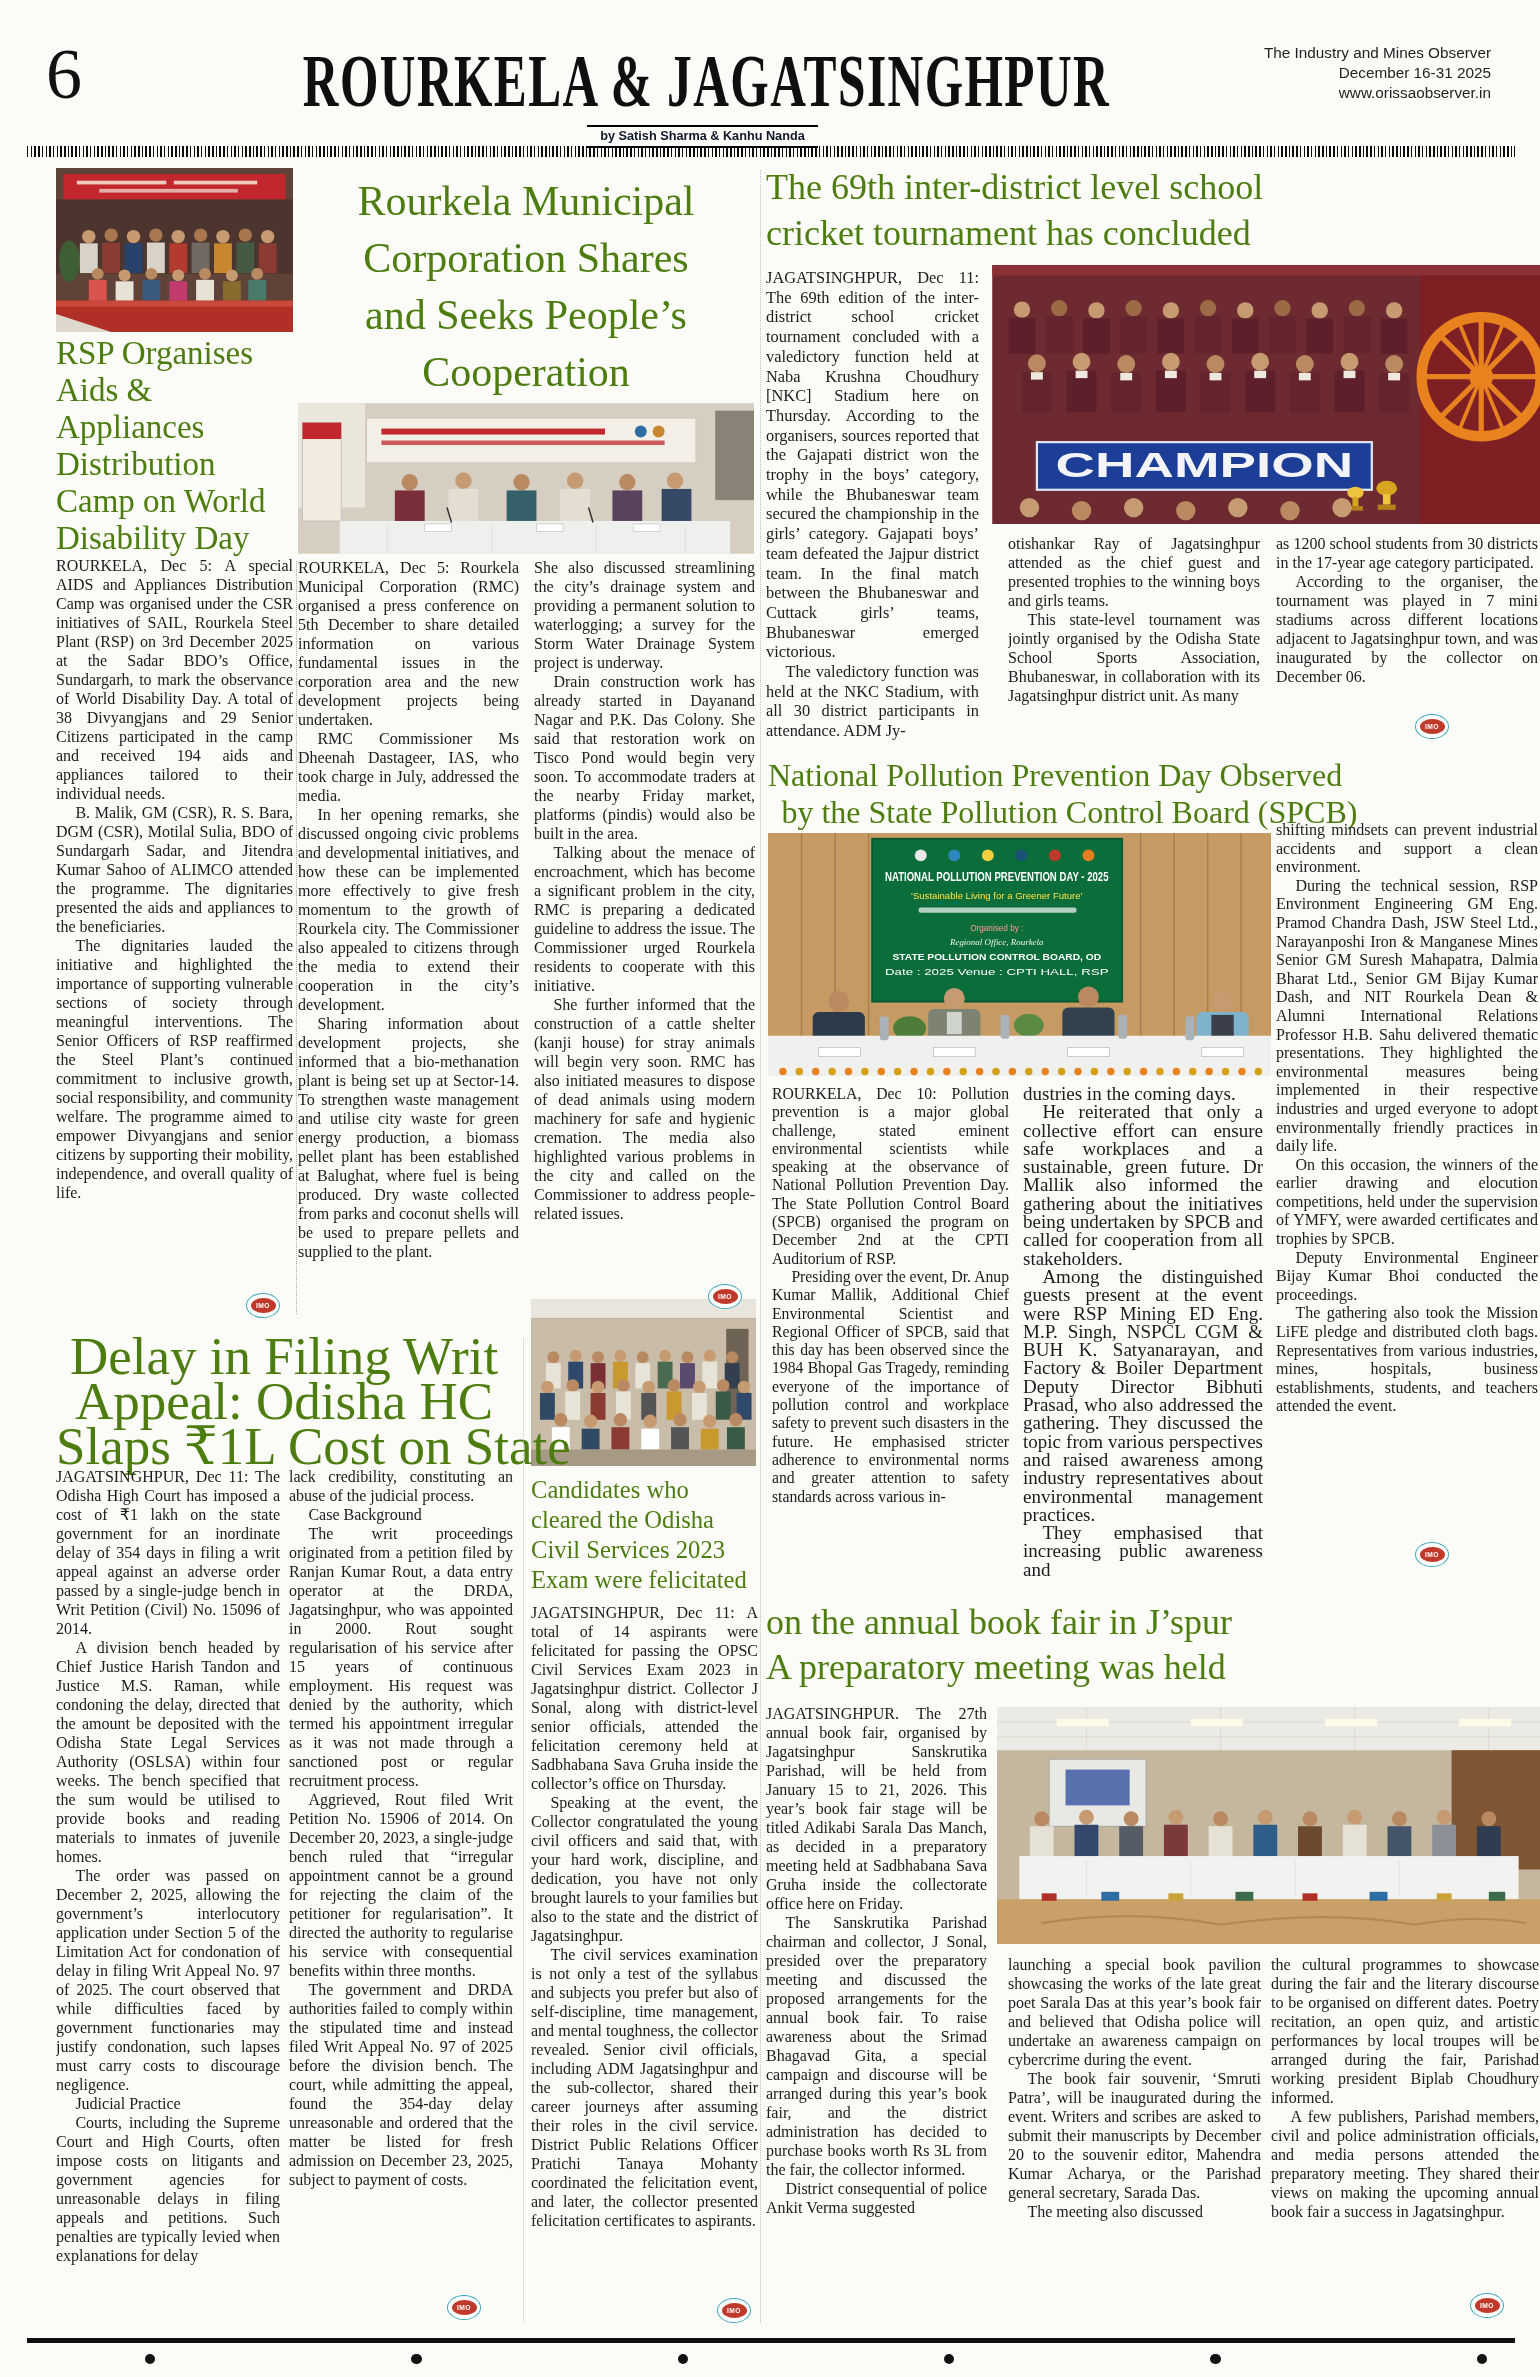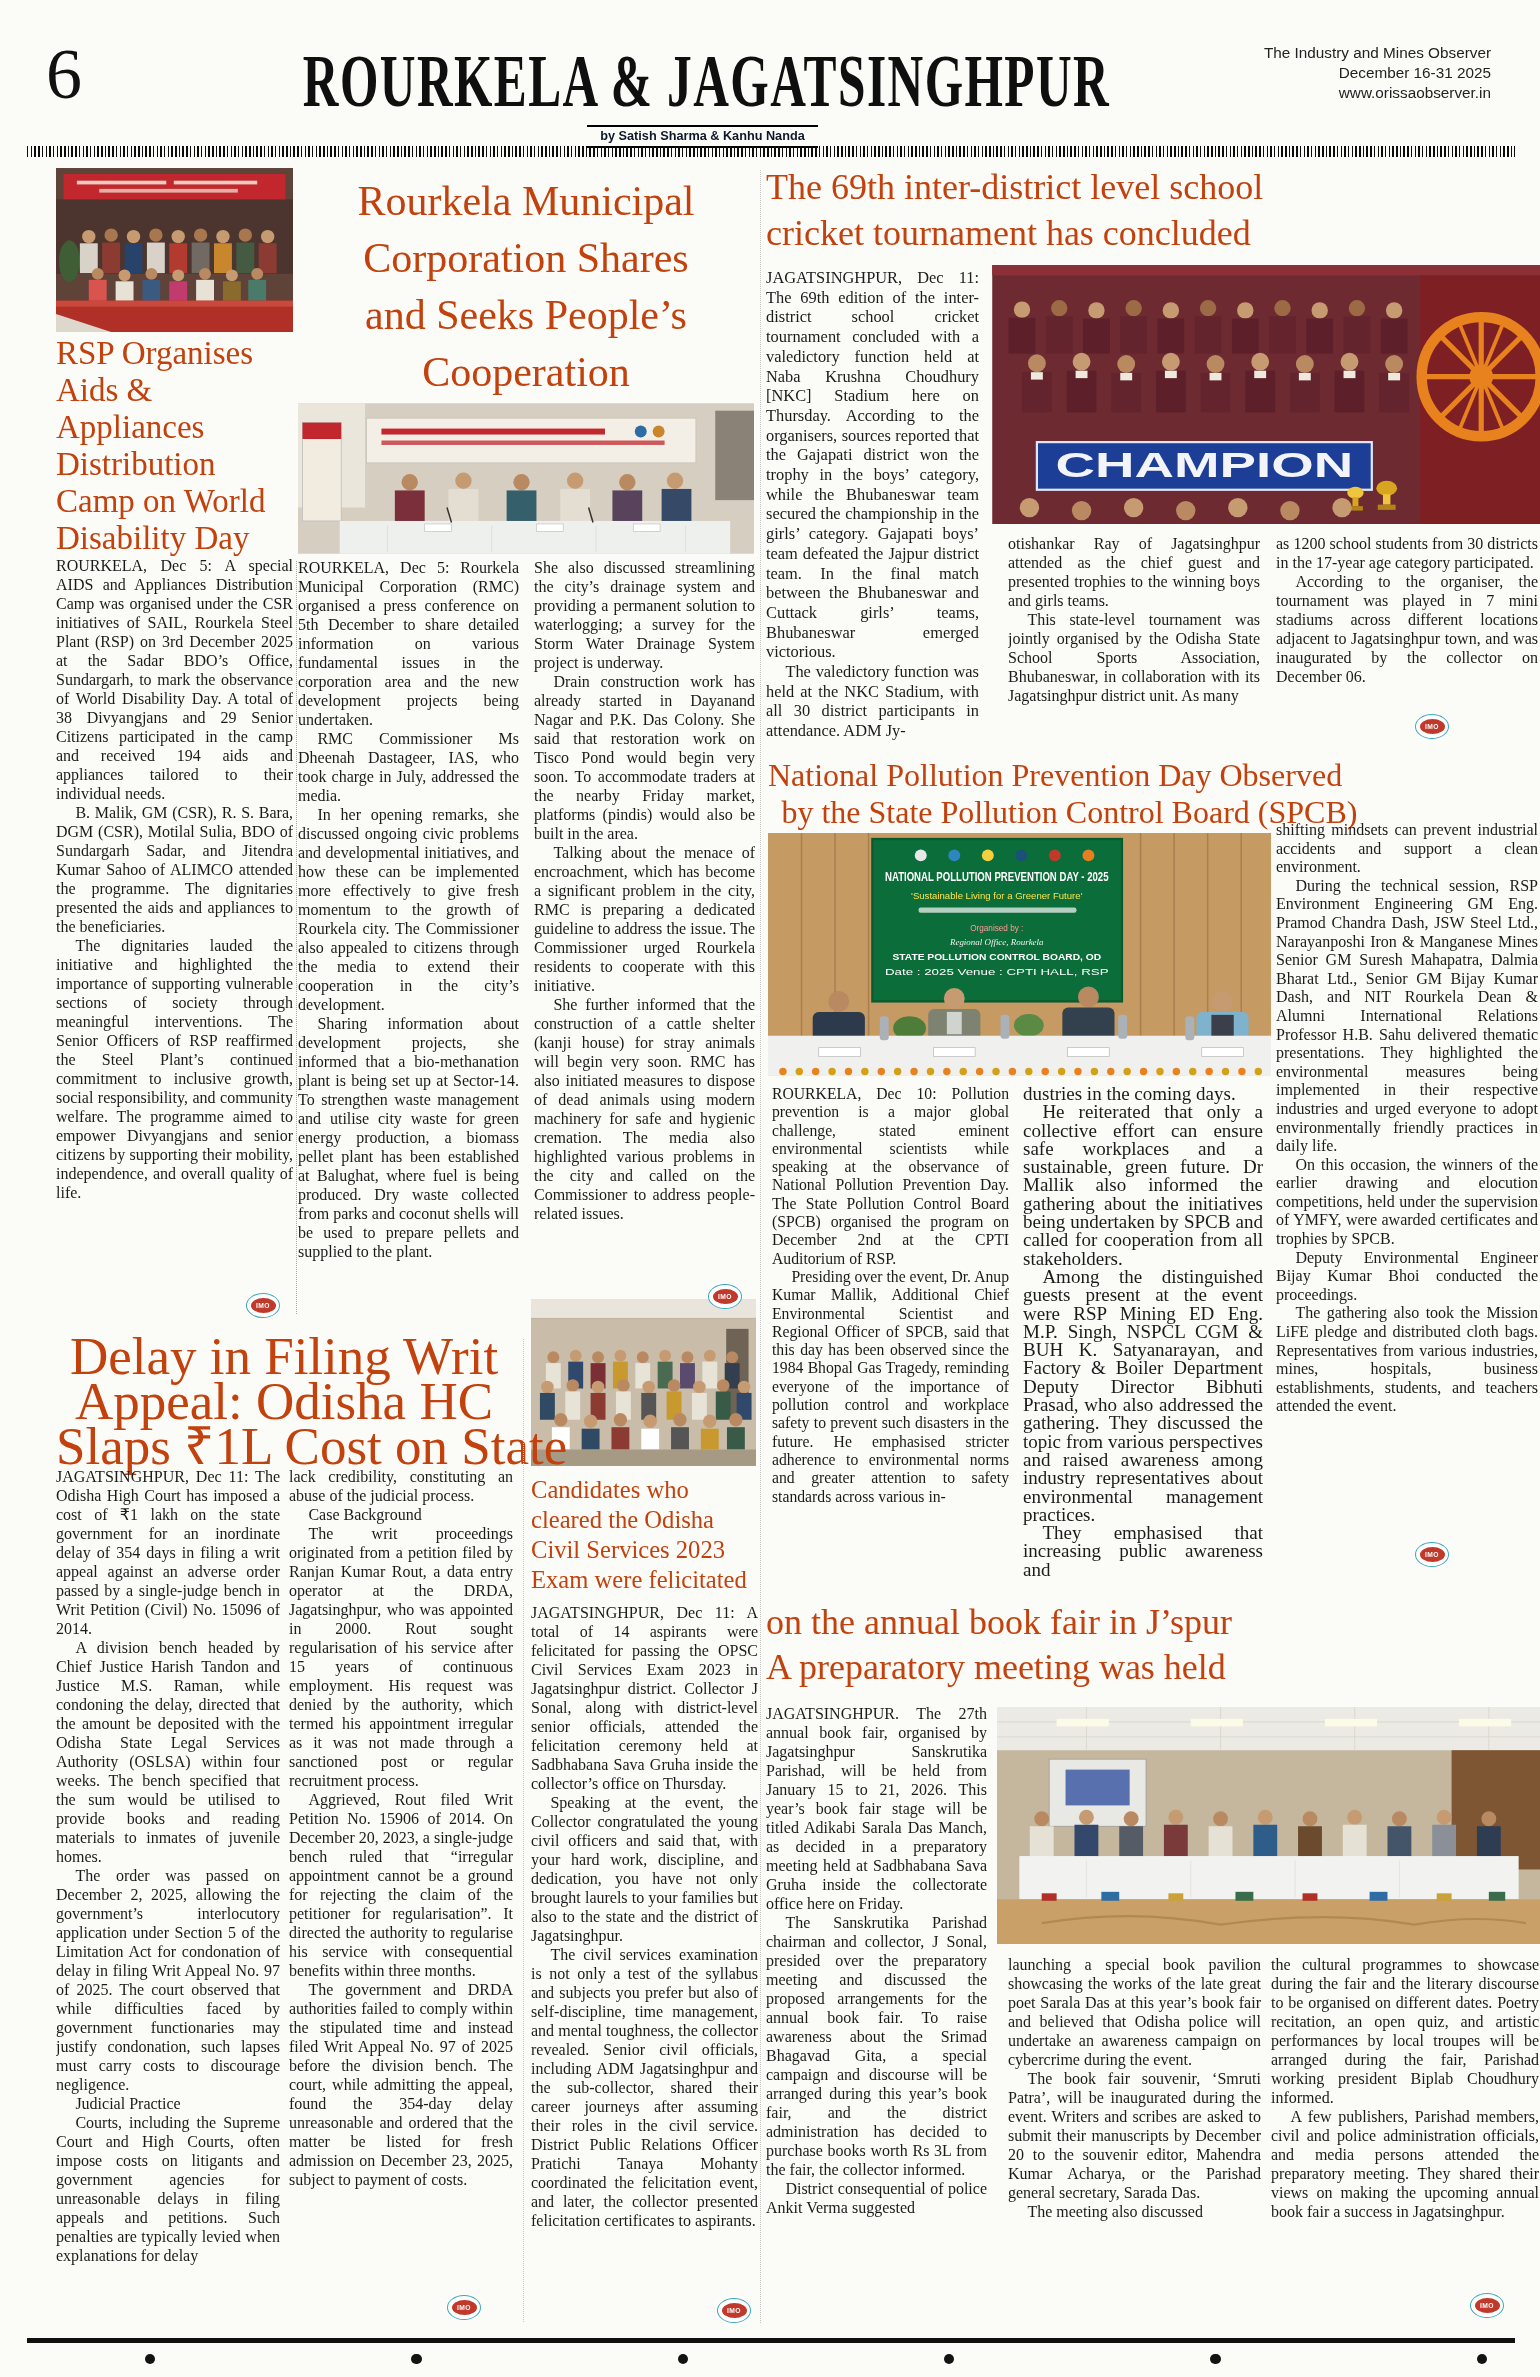--- a/index.html
+++ b/index.html
@@ -5,21 +5,21 @@
   html,body{margin:0;padding:0;}
   body{width:1541px;height:2377px;position:relative;background:#fbfbf8;font-family:"Liberation Serif","DejaVu Serif",serif;color:#1b1b1b;overflow:hidden;}
   .abs{position:absolute;}
   
   #page-number{left:46px;top:33px;font-size:72px;font-weight:400;color:#111;}
   #masthead{left:274px;top:39px;width:865px;text-align:center;font-size:52px;font-weight:700;letter-spacing:1.5px;color:#0f0f0f;transform:scale(.95,1.42);transform-origin:center top;white-space:nowrap;}
   #byline-box{left:587px;top:125px;width:231px;text-align:center;border-top:2.2px solid #000;border-bottom:2.2px solid #000;padding:2.2px 0 3px;font:700 12.7px "Liberation Sans",sans-serif;color:#0f172a;}
   #header-info{left:1148px;top:43px;width:343px;text-align:right;font:15.3px/20px "Liberation Sans",sans-serif;color:#222;}
   #tick-bar{left:27px;top:146px;width:1488px;height:11.2px;background:repeating-linear-gradient(90deg,#0c0c0c 0 1.5px,transparent 1.5px 3.7px);}
   
-  .hl{color:#c2410c;font-family:Liberation Serif, serif;}
+  .hl{color:#4d7c0f;}
   .hl div{white-space:nowrap;}
   #rsp-hl{left:56px;top:335px;width:239px;font-size:33px;line-height:37px;}
   #rmc-hl{left:298px;top:173px;width:456px;text-align:center;font-size:42px;line-height:57px;}
   #cricket-hl{left:766px;top:164px;width:777px;font-size:36px;line-height:46px;}
   #pollution-hl{left:768px;top:757px;width:775px;text-align:left;font-size:32px;line-height:37px;}
   #writ-hl{left:56px;top:1334px;width:456px;text-align:center;font-size:53px;line-height:45px;}
   #felicitation-hl{left:531px;top:1475px;width:227px;font-size:24.6px;line-height:30px;}
   #bookfair-hl{left:766px;top:1600px;width:775px;font-size:36px;line-height:45px;}
   
   .col{position:absolute;text-align:justify;font-size:16px;line-height:19px;overflow:hidden;font-family:"Liberation Serif","DejaVu Sans",serif;}

